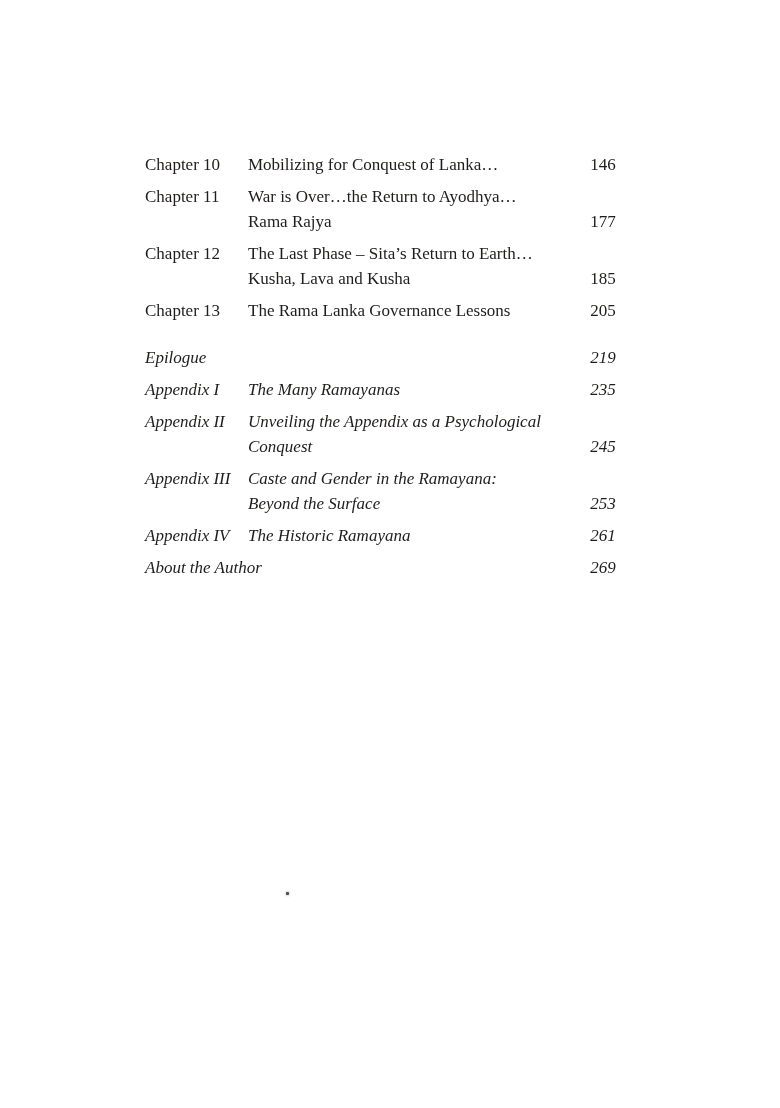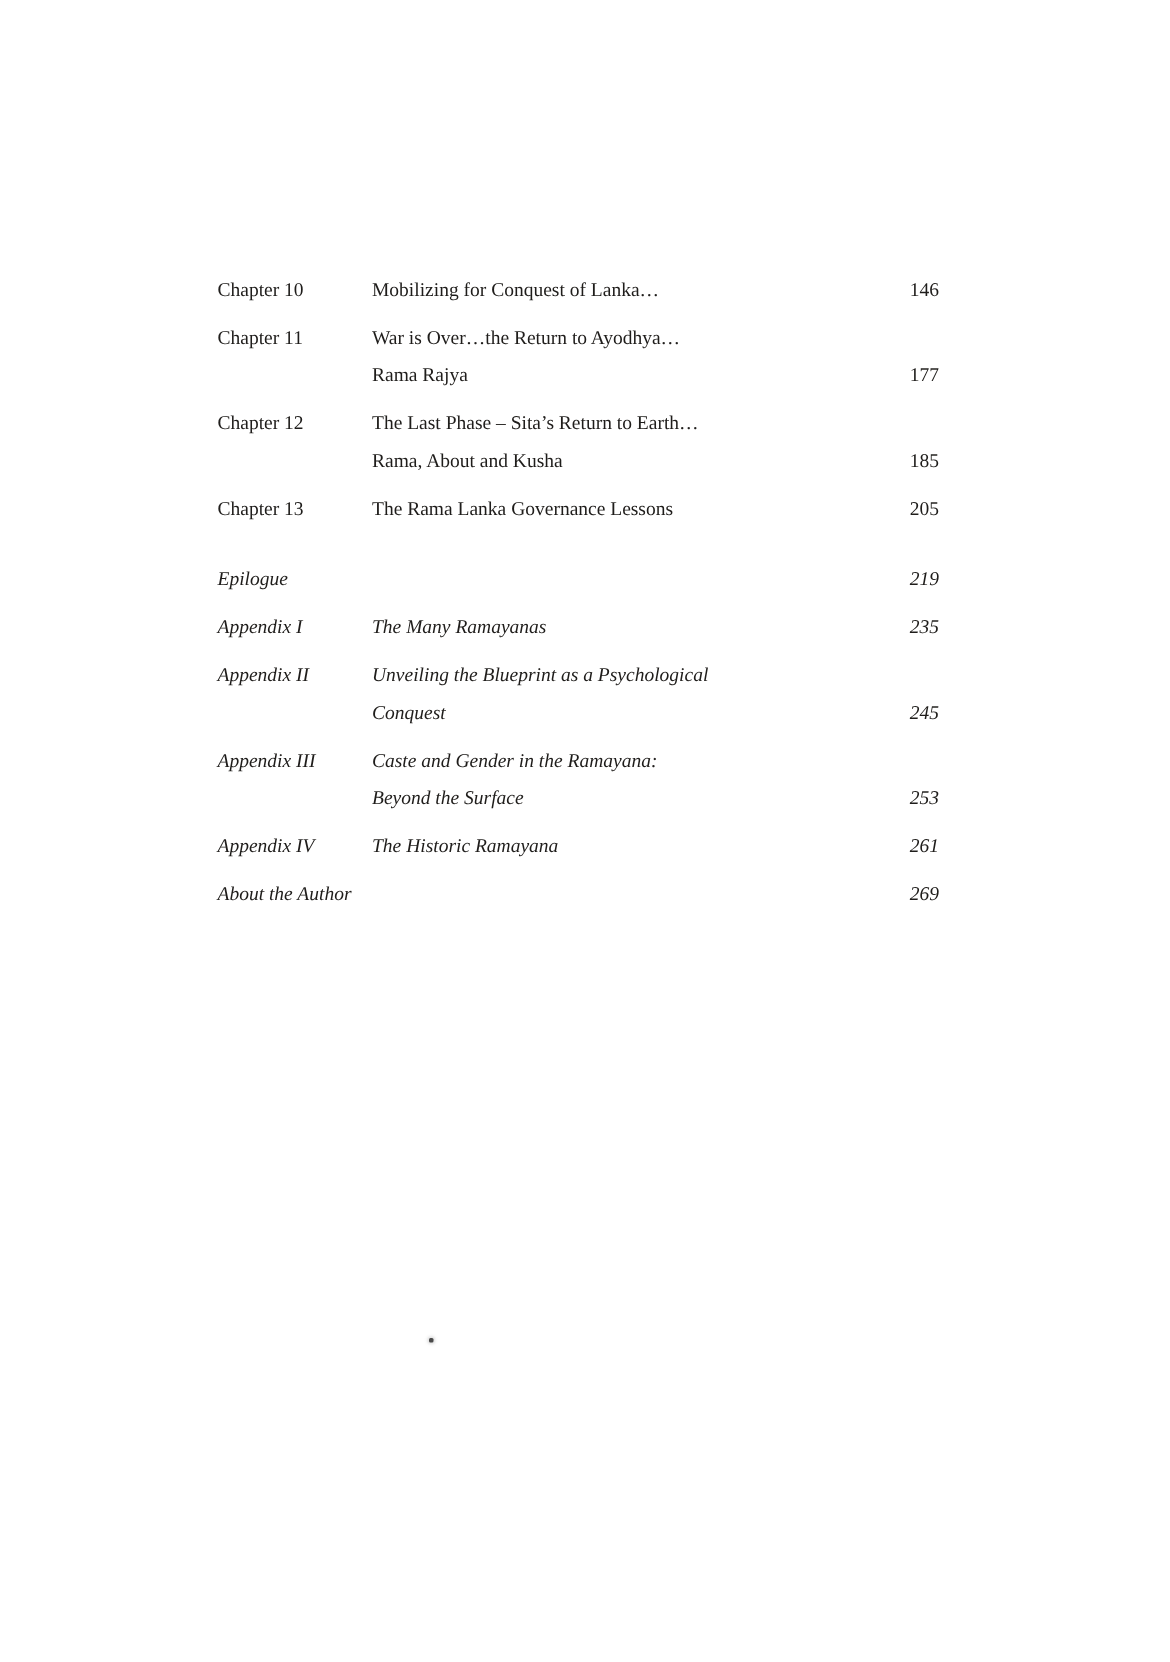--- a/index.html
+++ b/index.html
@@ -10,24 +10,24 @@
     width: 780px;
     height: 1108px;
     background: #ffffff;
     position: relative;
     overflow: hidden;
     font-family: "Liberation Serif", "DejaVu Serif", serif;
     color: #1f1d1b;
   }
   .page-content {
     position: absolute;
-    top: 180px;
+    top: 152px;
     left: 145px;
     width: 481px;
-    font-size: 13px;
+    font-size: 17px;
     line-height: 25px;
   }
   .entry {
     display: grid;
     grid-template-columns: 103px 1fr 46px;
     margin-bottom: 7px;
   }
   .entry .label {
     grid-column: 1;
     align-self: start;
@@ -38,21 +38,21 @@
     white-space: nowrap;
   }
   .entry .title-block {
     grid-column: 2;
   }
   .entry .title-line {
     white-space: nowrap;
   }
   .entry .page-num {
     grid-column: 3;
-    text-align: right;
+    text-align: center;
     align-self: end;
   }
   .back-matter {
     margin-top: 22px;
     font-style: italic;
   }
   .ink-speck {
     position: absolute;
     left: 286px;
     top: 892px;
@@ -84,21 +84,21 @@
         <div class="title-line">War is Over…the Return to Ayodhya…</div>
         <div class="title-line">Rama Rajya</div>
       </div>
       <div class="page-num">177</div>
     </div>
 
     <div class="entry">
       <div class="label">Chapter 12</div>
       <div class="title-block">
         <div class="title-line">The Last Phase – Sita’s Return to Earth…</div>
-        <div class="title-line">Rama, About and Kusha</div>
+        <div class="title-line">Kusha, Lava and Kusha</div>
       </div>
       <div class="page-num">185</div>
     </div>
 
     <div class="entry">
       <div class="label">Chapter 13</div>
       <div class="title-block">
         <div class="title-line">The Rama Lanka Governance Lessons</div>
       </div>
       <div class="page-num">205</div>
@@ -117,21 +117,21 @@
       <div class="label">Appendix I</div>
       <div class="title-block">
         <div class="title-line">The Many Ramayanas</div>
       </div>
       <div class="page-num">235</div>
     </div>
 
     <div class="entry">
       <div class="label">Appendix II</div>
       <div class="title-block">
-        <div class="title-line">Unveiling the Blueprint as a Psychological</div>
+        <div class="title-line">Unveiling the Appendix as a Psychological</div>
         <div class="title-line">Conquest</div>
       </div>
       <div class="page-num">245</div>
     </div>
 
     <div class="entry">
       <div class="label">Appendix III</div>
       <div class="title-block">
         <div class="title-line">Caste and Gender in the Ramayana:</div>
         <div class="title-line">Beyond the Surface</div>

